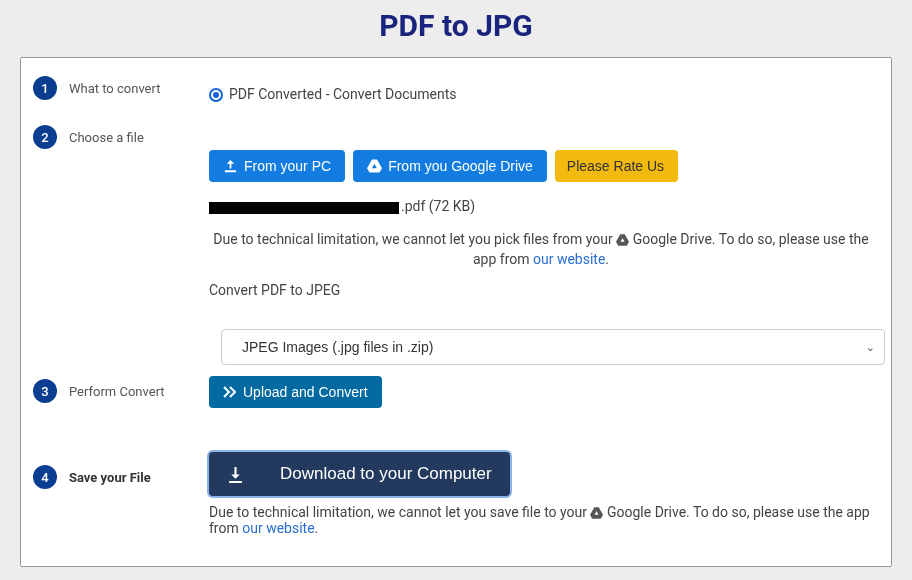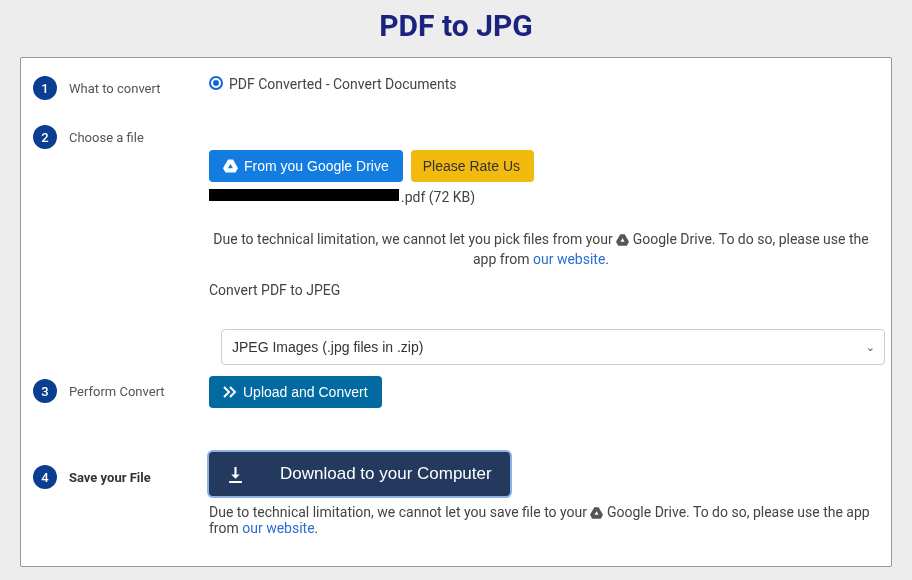--- a/index.html
+++ b/index.html
@@ -60,48 +60,48 @@
     .step-3 { top: 321px; }
     .step-4 { top: 407px; }
     .main {
       flex: 1;
       padding: 18px 18px 0 12px;
       font-size: 14px;
       color: #444;
       position: relative;
     }
     .row { position: absolute; left: 12px; right: 18px; }
-    .row-1 { top: 18px; display:flex; align-items:flex-start; }
+    .row-1 { top: 28px; display:flex; align-items:flex-end; }
     .radio-dot {
       width: 14px; height: 14px; border-radius: 50%;
       border: 2px solid #1565d8; display: inline-flex; align-items:center; justify-content:center;
       margin-right: 6px;
     }
     .radio-dot::after { content:''; width: 6px; height:6px; border-radius:50%; background:#1565d8; }
     .row-2 { top: 66px; }
     .row-3 { top: 92px; display:flex; gap:8px; }
     .btn {
       display: inline-flex; align-items: center;
       border: none; border-radius: 4px;
       padding: 8px 14px; font-size: 14px;
       cursor: pointer; gap: 6px;
     }
     .btn-blue { background: #127ce0; color:#fff; }
     .btn-yellow { background: #f2b90f; color:#333;padding-left:12px; }
-    .row-4 { top: 131px; display:flex; align-items:flex-start; }
+    .row-4 { top: 140px; display:flex; align-items:flex-end; }
     .redact { display:inline-block; width: 190px; height: 12px; background:#000; margin-right:2px; }
     .size-text { color:#444; font-size:14px; }
     .row-5 { top: 172px; font-size: 14px; color:#444; line-height:1.4;text-align:center; }
     .link { color:#2a6ed1; text-decoration:none; cursor:pointer; }
     .drive-ico { display:inline-block; vertical-align:-2px; }
     .row-6 { top: 224px; }
     .row-7 { top: 253px; }
     .select {
       width: 100%; height: 36px; border:1px solid #ccc; border-radius:4px;
-      background:#fff; font-size:14px; color:#333; padding: 0 10px;
+      background:#fff; font-size:14px; color:#333; padding: 0 20px;
       appearance: none; -webkit-appearance:none;
     }
     .select-wrap { position:relative; }
     .select-caret { position:absolute; right:10px; top:50%; transform:translateY(-50%); pointer-events:none; color:#555; font-size:11px; }
     .row-8 { top: 318px; }
     .btn-uc { background:#0369a1; color:#fff; }
     .row-9 { top: 394px; }
     .btn-dl {
       background:#233a5e; color:#fff; font-size:17px; font-weight:500;
       padding: 12px 18px; border-radius:4px;
@@ -142,20 +142,28 @@
 
       <div class="row row-1">
         <span class="radio-dot"></span>
         <span>PDF Converted - Convert Documents</span>
       </div>
 
 
       <div class="row row-3">
         <button class="btn btn-blue">
           <span>
+            <svg width="15" height="15" viewBox="0 0 16 16" fill="#fff">
+                <path d="M8 1l4 4H9v5H7V5H4l4-4zM2 12h12v2H2z"></path>
+              </svg>
+          </span>
+          <span>From your PC</span>
+        </button>
+        <button class="btn btn-blue">
+          <span>
             <svg width="15" height="14" viewBox="0 0 16 14" fill="#fff">
                 <path d="M5.3 0h5.4L16 9.3h-5.4L5.3 0zM0 9.3L5.3 0l2.7 4.7L2.7 14 0 9.3zM16 9.3L13.3 14H2.7l2.7-4.7H16z"></path>
               </svg>
           </span>
           <span>From you Google Drive</span>
         </button>
         <button class="btn btn-yellow">
           <span>Please Rate Us</span>
         </button>
       </div>

